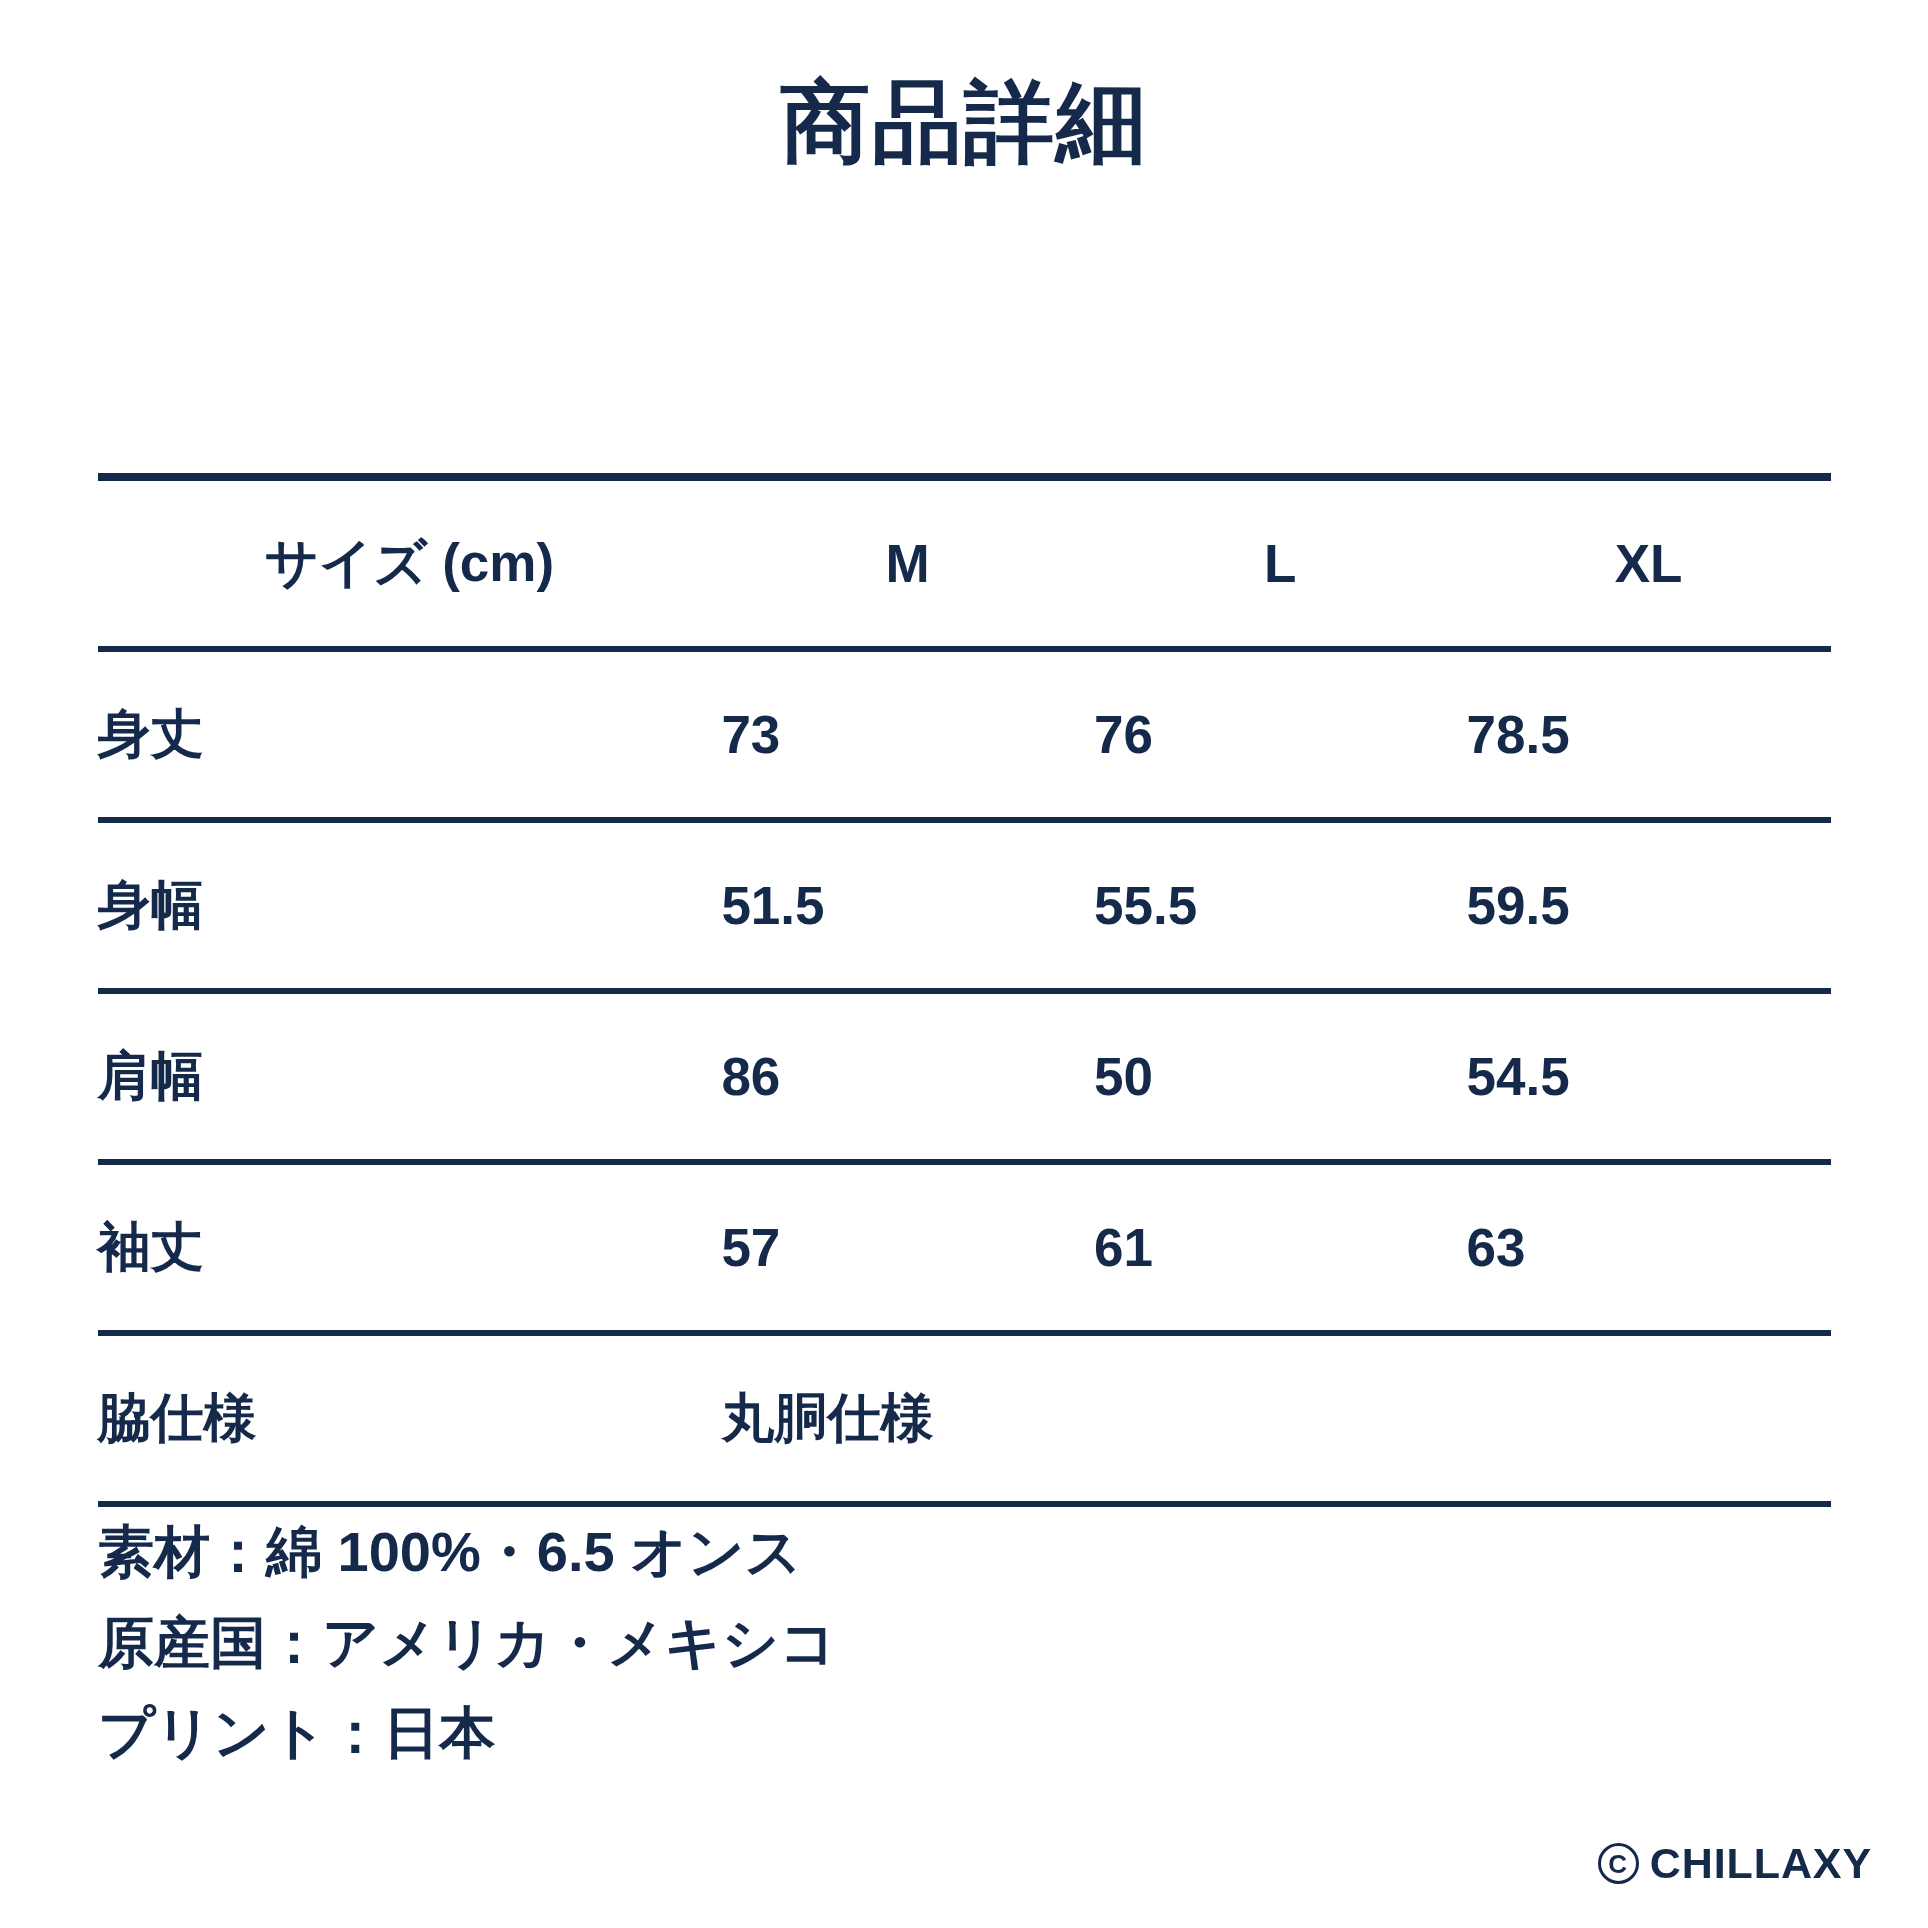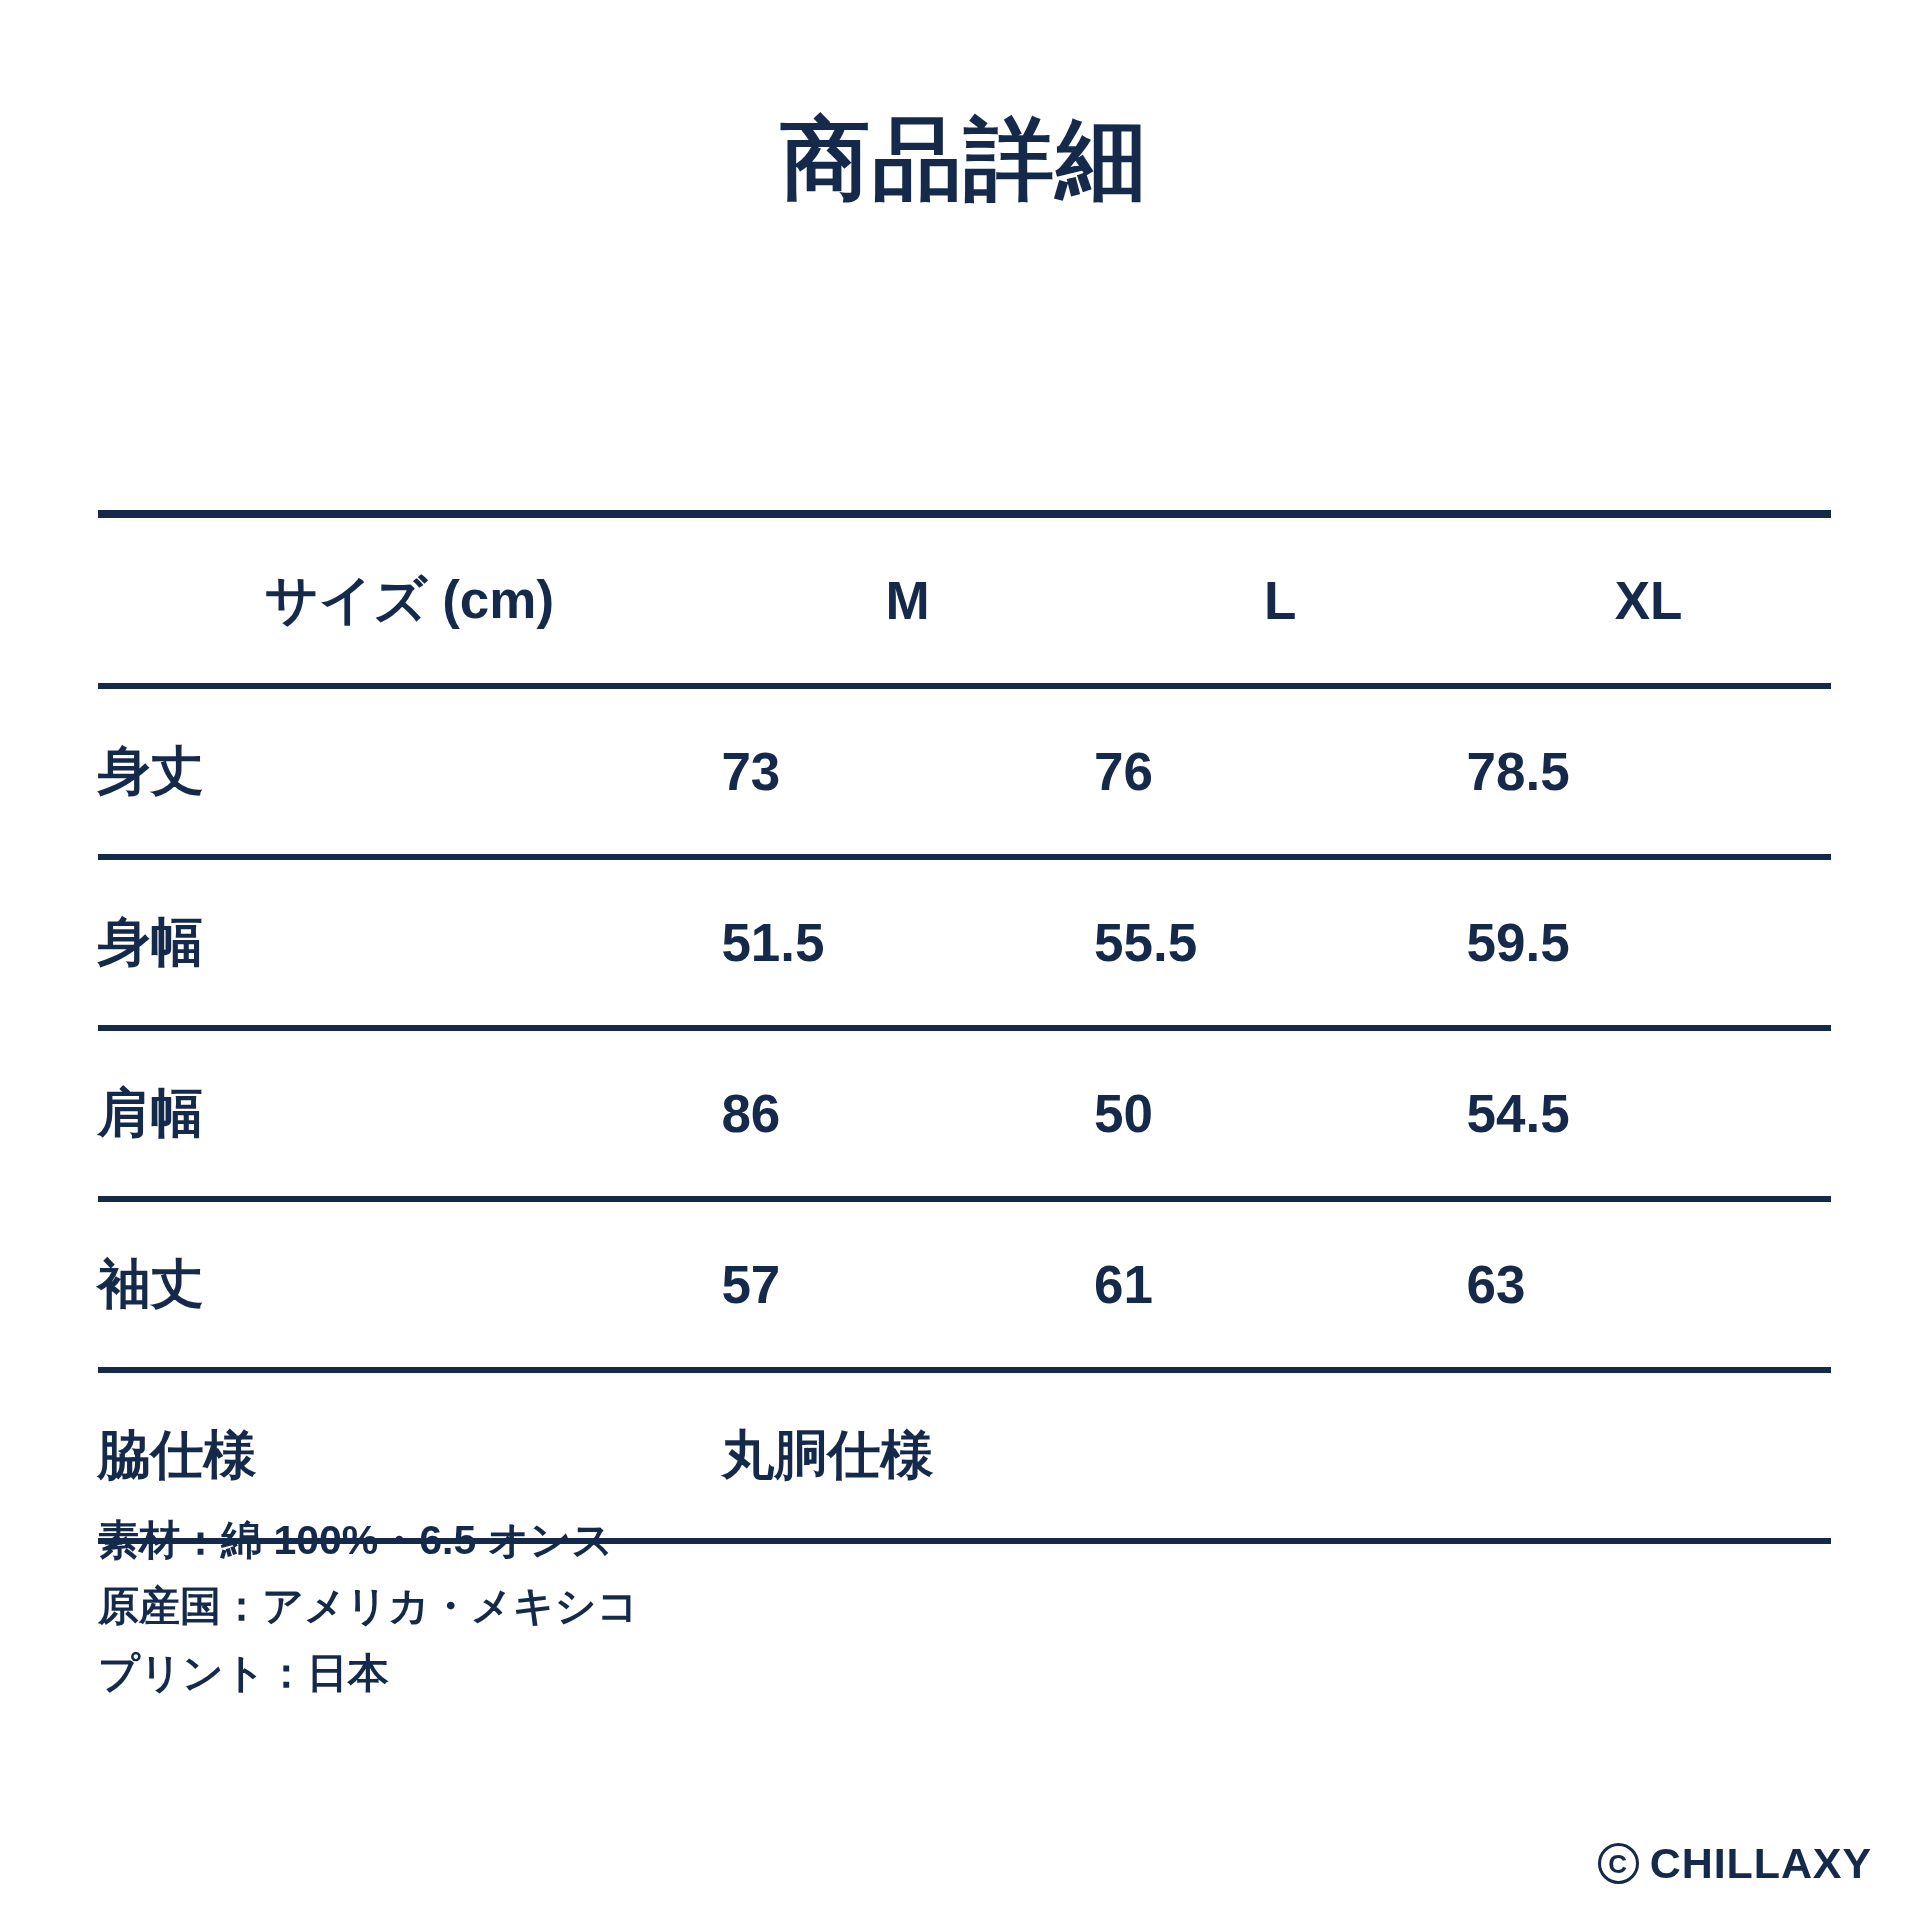--- a/index.html
+++ b/index.html
@@ -19,21 +19,21 @@
     width: 1928px;
     height: 1928px;
     box-sizing: border-box;
   }
   .title {
     text-align: center;
     font-size: 90px;
     font-weight: 700;
     letter-spacing: 1.9px;
     color: #15294b;
-    padding-top: 110px;
+    padding-top: 73px;
     line-height: 1.1;
   }
   .table-wrap {
     margin: 0 auto;
     width: 1733px;
     padding-top: 301px;
     box-sizing: border-box;
   }
   table.size-table {
     width: 1733px;
@@ -66,21 +66,21 @@
     font-weight: 700;
   }
   .header-row th {
     font-size: 53px;
     font-weight: 700;
   }
   .notes {
     position: absolute;
     left: 98px;
     top: 1507px;
-    font-size: 41px;
+    font-size: 56px;
     font-weight: 700;
     line-height: 1.62;
     color: #15294b;
   }
   .notes div {
     white-space: nowrap;
   }
   .brand {
     position: absolute;
     right: 56px;

